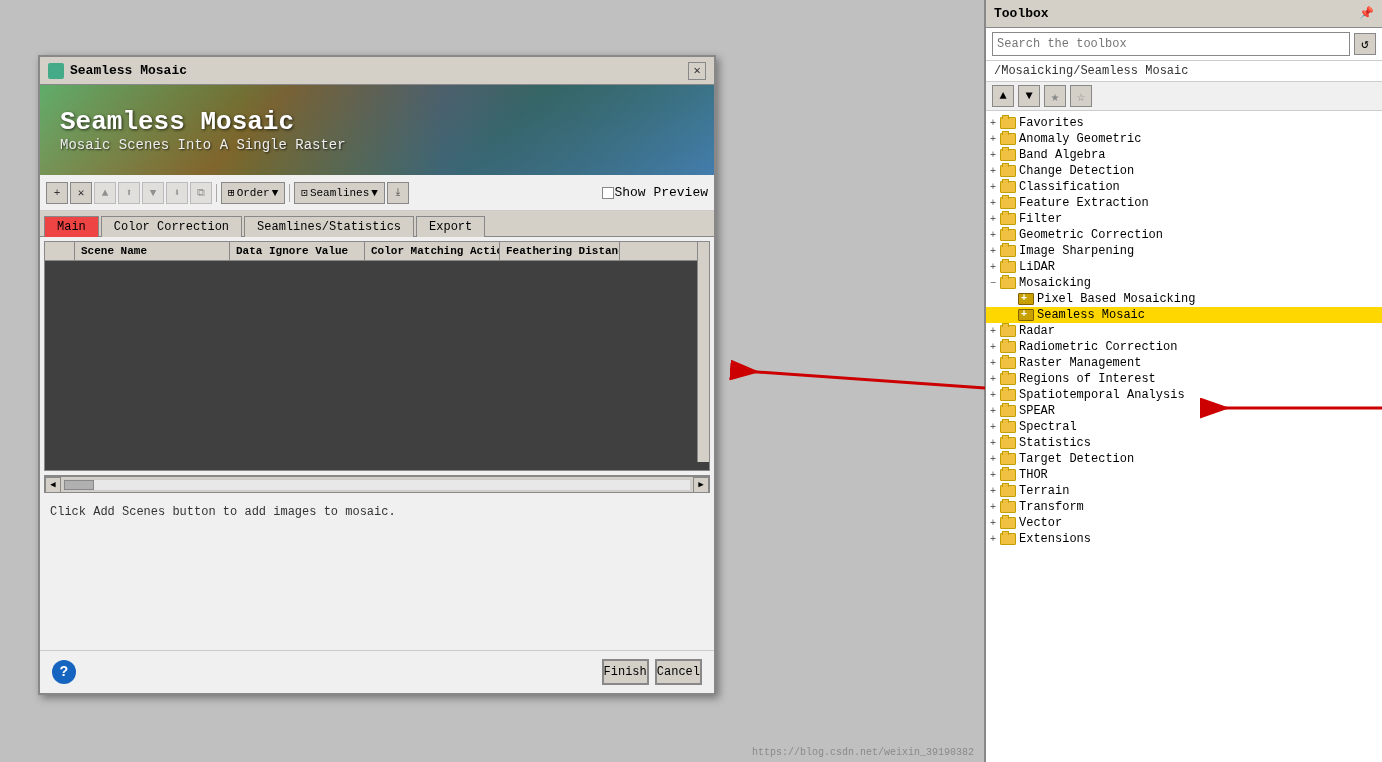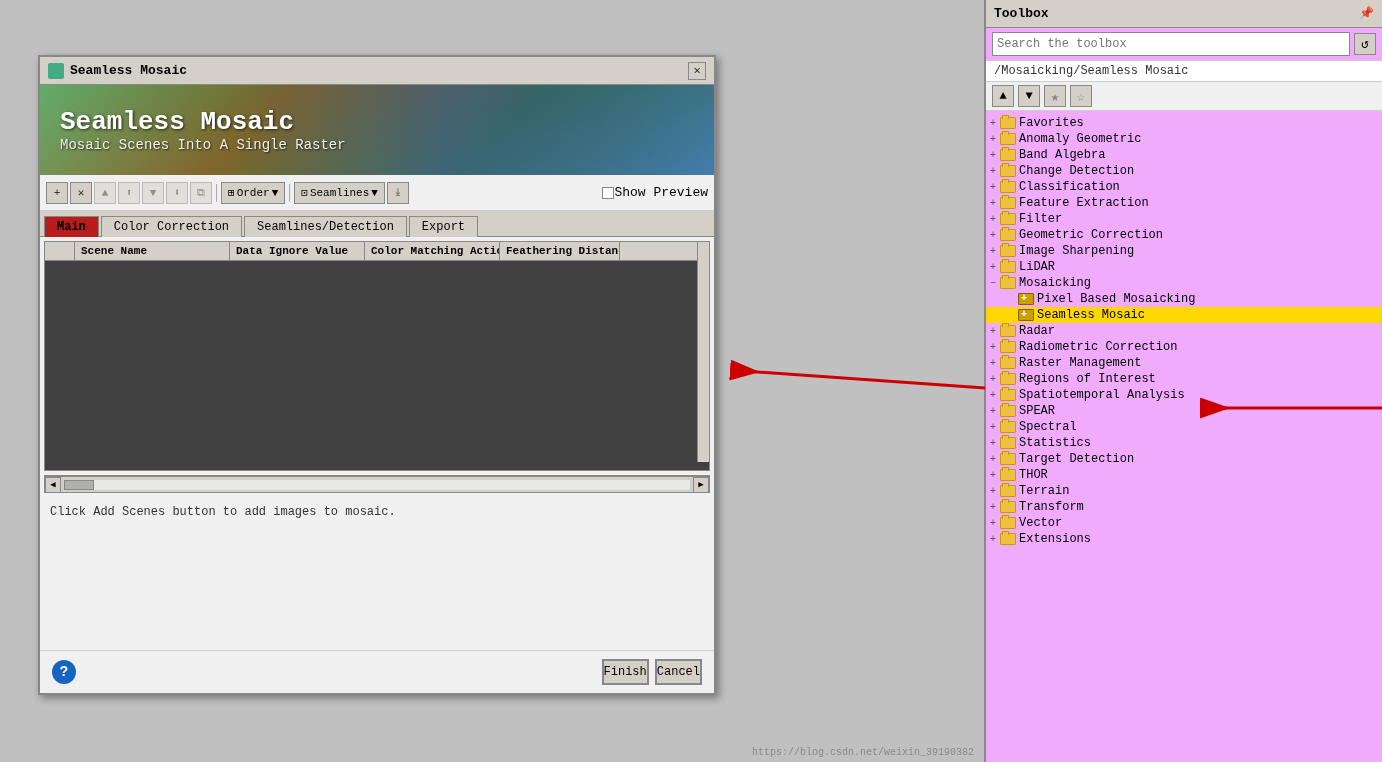--- a/index.html
+++ b/index.html
@@ -185,22 +185,22 @@
       border-bottom: none;
       cursor: pointer;
       font-size: 12px;
       color: #000;
       margin-right: 2px;
       position: relative;
       top: 1px;
     }
 
     .tab-item.active {
-      background: #b91c1c;
-      font-weight: bold;
+      background: #ef4444;
+      font-weight: normal;
     }
 
     
     .table-area {
       margin: 4px;
       border: 1px solid #888;
       background: #404040;
       height: 230px;
       overflow: hidden;
       position: relative;
@@ -328,21 +328,21 @@
       font-family: 'Courier New', monospace;
     }
 
     
     .toolbox-panel {
       position: absolute;
       right: 0;
       top: 0;
       width: 398px;
       height: 762px;
-      background: #f0abfc;
+      background: #ffffff;
       border-left: 2px solid #888;
       display: flex;
       flex-direction: column;
     }
 
     .toolbox-titlebar {
       background: #d4d0c8;
       padding: 4px 8px;
       display: flex;
       align-items: center;
@@ -576,21 +576,21 @@
     <div class="toolbar-btn" style="font-size:10px">⤓</div>
     <div class="show-preview-area">
       <div class="checkbox-preview"></div>
       <span>Show Preview</span>
     </div>
   </div>
 
   <div class="dialog-tabs">
     <div class="tab-item active">Main</div>
     <div class="tab-item">Color Correction</div>
-    <div class="tab-item">Seamlines/Detection</div>
+    <div class="tab-item">Seamlines/Statistics</div>
     <div class="tab-item">Export</div>
   </div>
 
   <div class="table-area">
     <div class="table-header">
       <div class="table-header-cell col-check"></div>
       <div class="table-header-cell col-name">Scene Name</div>
       <div class="table-header-cell col-ignore">Data Ignore Value</div>
       <div class="table-header-cell col-color">Color Matching Action</div>
       <div class="table-header-cell col-feather">Feathering Distance</div>

